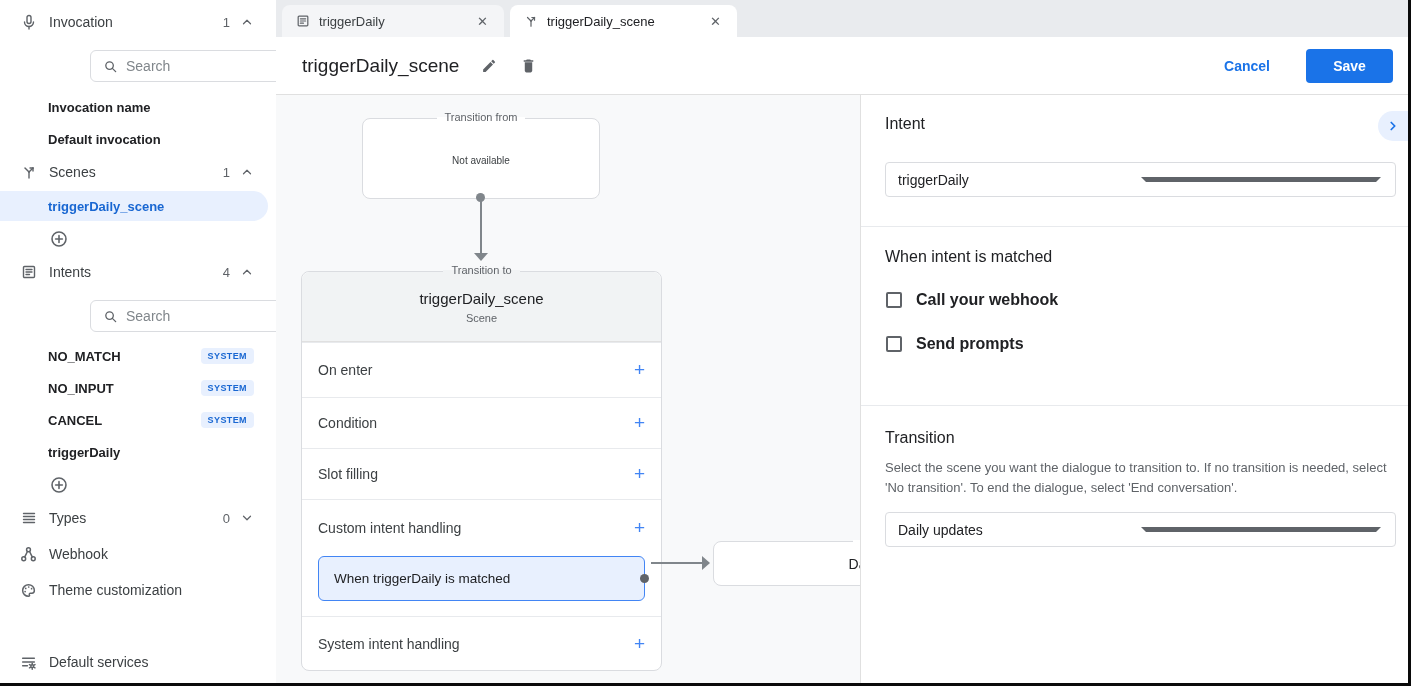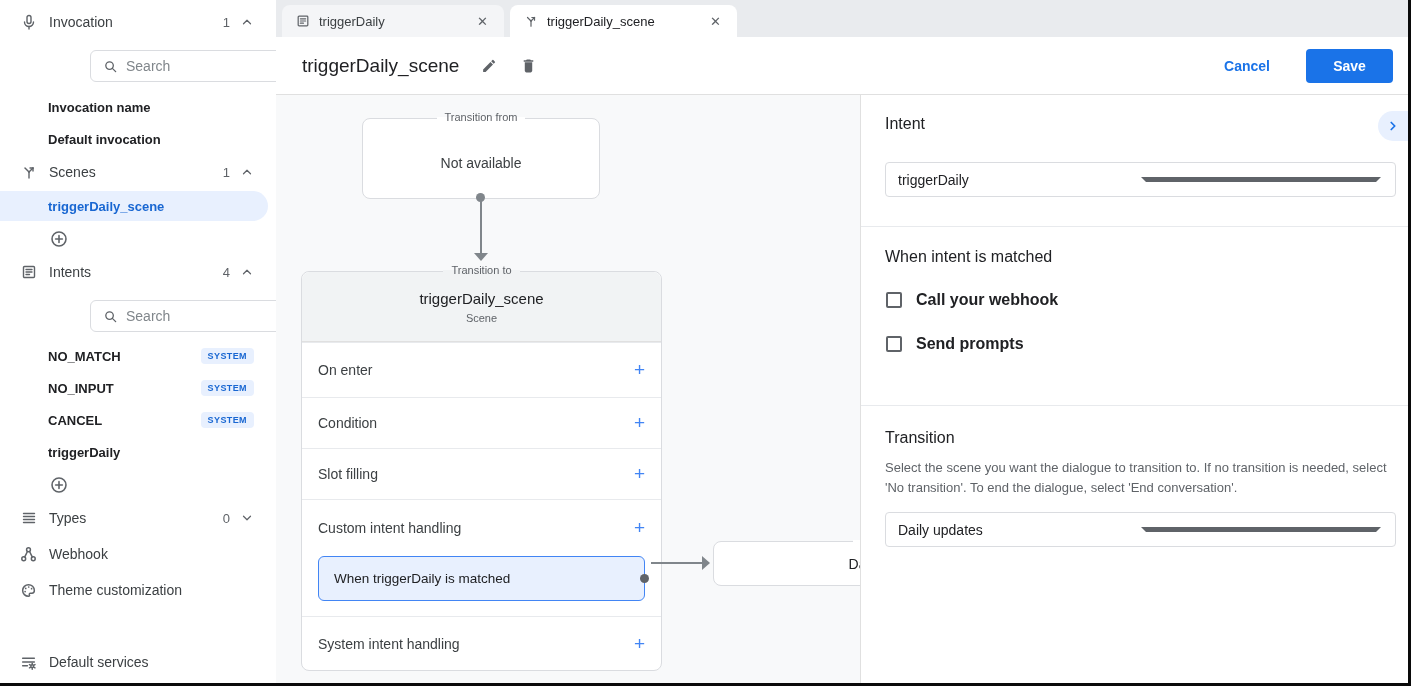--- a/index.html
+++ b/index.html
@@ -62,21 +62,21 @@
     font-family:"Liberation Sans",sans-serif; border-radius:4px; width:87px; height:34px;
     margin-right:15px; cursor:default; }
 
   
   #canvas { position:absolute; left:0; top:95px; width:584px; bottom:0; background:#f8f9fa; overflow:hidden; }
   .legend { position:absolute; top:-8px; left:0; right:0; text-align:center; font-size:11px; color:#5f6368; pointer-events:none; }
   .legend i { font-style:normal; padding:0 8px; }
   .from-box { position:absolute; left:86px; top:23px; width:238px; height:81px;
     background:#fff; border:1px solid #dadce0; border-radius:8px; }
   .from-box .legend i { background:linear-gradient(#f8f9fa 50%, #ffffff 50%); }
-  .from-box .fb-content { position:absolute; left:0; right:0; top:36px; text-align:center; font-size:14px; color:#3c4043; }
+  .from-box .fb-content { position:absolute; left:0; right:0; top:36px; text-align:center; font-size:10px; color:#3c4043; }
 
   .vline { position:absolute; left:204px; top:106px; width:2px; height:53px; background:#80868b; }
   .vdot { position:absolute; left:200px; top:98px; width:9px; height:9px; border-radius:50%; background:#80868b; }
   .varrow { position:absolute; left:198px; top:158px; width:0; height:0;
     border-left:7px solid transparent; border-right:7px solid transparent; border-top:8px solid #80868b; }
 
   .scene-card { position:absolute; left:25px; top:176px; width:361px;
     background:#fff; border:1px solid #dadce0; border-radius:8px; }
   .scene-card > .legend i { background:linear-gradient(#f8f9fa 50%, #f1f3f4 50%); }
   .sc-header { height:70px; background:#f1f3f4; border-radius:8px 8px 0 0; border-bottom:1px solid #e0e0e0;

